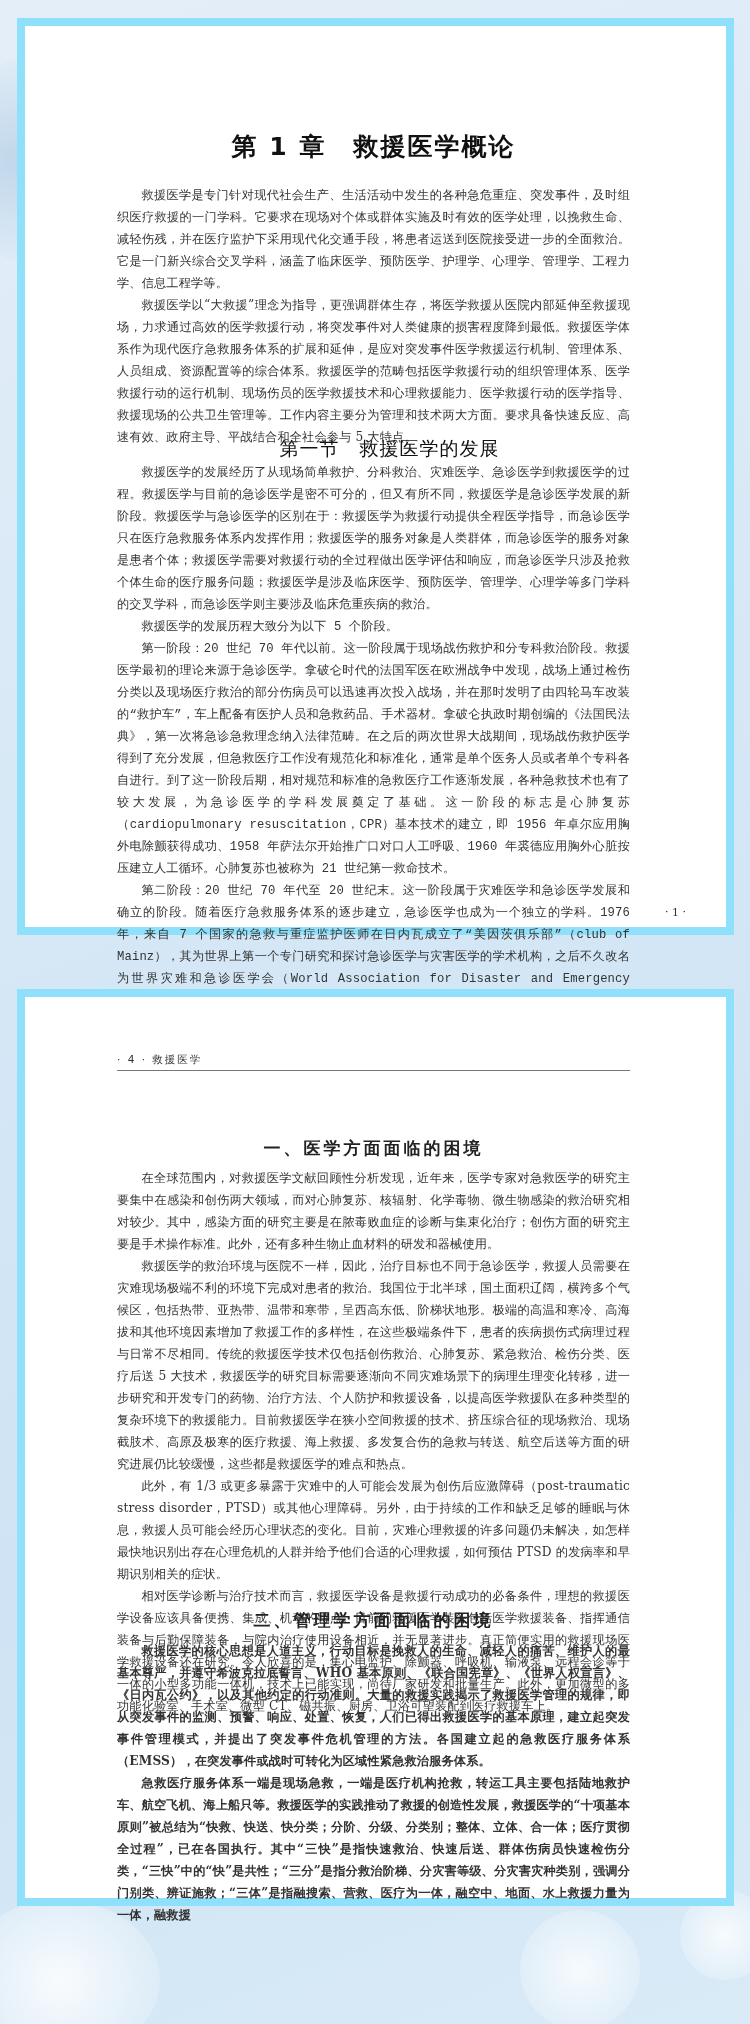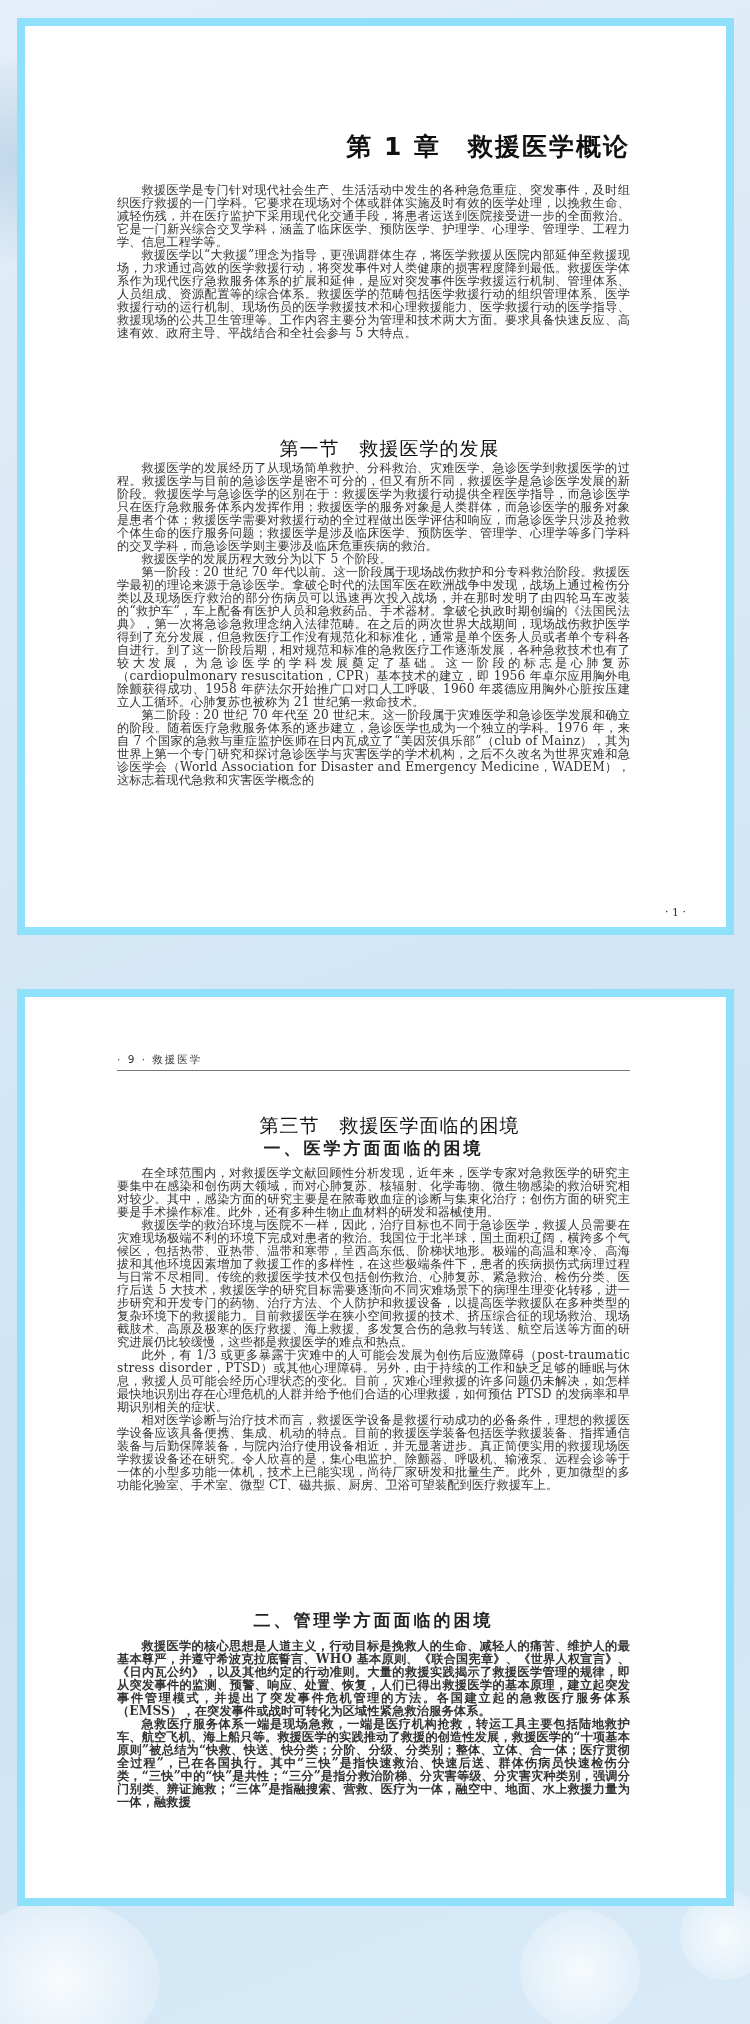--- a/index.html
+++ b/index.html
@@ -11,33 +11,33 @@
   .bg-deco { position: absolute; border-radius: 50%; pointer-events: none; }
   .frame {
     position: absolute; left: 17px; width: 701px;
     border: 8px solid #8fe1fb;
     background: #ffffff;
   }
   #page1 { top: 18px; height: 901px; }
   #page2 { top: 989px; height: 901px; }
   .content { position: absolute; left: 92px; width: 513px; }
   .chapter-title {
-    text-align: right; font-family: "DejaVu Sans", sans-serif; font-weight: bold;
+    text-align: center; font-family: "DejaVu Sans", sans-serif; font-weight: bold;
     font-size: 25px; color: #111; letter-spacing: 2px; margin: 0;
   }
   .section-title {
     text-align: center; font-family: "DejaVu Sans", sans-serif; font-weight: normal;
     font-size: 19px; color: #111; margin: 16px; letter-spacing: 1px;
   }
   .sub-title {
     text-align: center; font-family: Liberation Mono, monospace; font-weight: bold;
     font-size: 17px; color: #222; margin: 0; letter-spacing: 3px;
   }
   .para {
-    font-size: 12.2px; line-height: 13px; color: #333; margin: 0;
+    font-size: 12.2px; line-height: 22px; color: #333; margin: 0;
     text-indent: 2em; text-align: justify; letter-spacing: 0.15px;
   }
   .running-head {
     font-family: "DejaVu Sans", sans-serif; font-size: 10.5px; color: #333;
     border-bottom: 1px solid #777; padding-bottom: 3px; letter-spacing: 2px;
   }
   .page-num {
     position: absolute; right: 40px; font-size: 11px; color: #333;
     font-family: "DejaVu Serif", serif;
   }
@@ -53,34 +53,33 @@
 <div class="frame" id="page1">
   <h1 class="chapter-title content" style="top:104px;">第 1 章　救援医学概论</h1>
 
   <div class="content" style="top:158px;">
     <p class="para">救援医学是专门针对现代社会生产、生活活动中发生的各种急危重症、突发事件，及时组织医疗救援的一门学科。它要求在现场对个体或群体实施及时有效的医学处理，以挽救生命、减轻伤残，并在医疗监护下采用现代化交通手段，将患者运送到医院接受进一步的全面救治。它是一门新兴综合交叉学科，涵盖了临床医学、预防医学、护理学、心理学、管理学、工程力学、信息工程学等。</p>
     <p class="para">救援医学以“大救援”理念为指导，更强调群体生存，将医学救援从医院内部延伸至救援现场，力求通过高效的医学救援行动，将突发事件对人类健康的损害程度降到最低。救援医学体系作为现代医疗急救服务体系的扩展和延伸，是应对突发事件医学救援运行机制、管理体系、人员组成、资源配置等的综合体系。救援医学的范畴包括医学救援行动的组织管理体系、医学救援行动的运行机制、现场伤员的医学救援技术和心理救援能力、医学救援行动的医学指导、救援现场的公共卫生管理等。工作内容主要分为管理和技术两大方面。要求具备快速反应、高速有效、政府主导、平战结合和全社会参与 5 大特点。</p>
   </div>
 
   <h2 class="section-title content" style="top:394px;">第一节　救援医学的发展</h2>
 
-  <div class="content" style="top:436px;">
+  <div class="content" style="top:436px;font-family:Liberation Mono, monospace;">
     <p class="para">救援医学的发展经历了从现场简单救护、分科救治、灾难医学、急诊医学到救援医学的过程。救援医学与目前的急诊医学是密不可分的，但又有所不同，救援医学是急诊医学发展的新阶段。救援医学与急诊医学的区别在于：救援医学为救援行动提供全程医学指导，而急诊医学只在医疗急救服务体系内发挥作用；救援医学的服务对象是人类群体，而急诊医学的服务对象是患者个体；救援医学需要对救援行动的全过程做出医学评估和响应，而急诊医学只涉及抢救个体生命的医疗服务问题；救援医学是涉及临床医学、预防医学、管理学、心理学等多门学科的交叉学科，而急诊医学则主要涉及临床危重疾病的救治。</p>
     <p class="para">救援医学的发展历程大致分为以下 5 个阶段。</p>
     <p class="para">第一阶段：20 世纪 70 年代以前。这一阶段属于现场战伤救护和分专科救治阶段。救援医学最初的理论来源于急诊医学。拿破仑时代的法国军医在欧洲战争中发现，战场上通过检伤分类以及现场医疗救治的部分伤病员可以迅速再次投入战场，并在那时发明了由四轮马车改装的“救护车”，车上配备有医护人员和急救药品、手术器材。拿破仑执政时期创编的《法国民法典》，第一次将急诊急救理念纳入法律范畴。在之后的两次世界大战期间，现场战伤救护医学得到了充分发展，但急救医疗工作没有规范化和标准化，通常是单个医务人员或者单个专科各自进行。到了这一阶段后期，相对规范和标准的急救医疗工作逐渐发展，各种急救技术也有了较大发展，为急诊医学的学科发展奠定了基础。这一阶段的标志是心肺复苏（cardiopulmonary resuscitation，CPR）基本技术的建立，即 1956 年卓尔应用胸外电除颤获得成功、1958 年萨法尔开始推广口对口人工呼吸、1960 年裘德应用胸外心脏按压建立人工循环。心肺复苏也被称为 21 世纪第一救命技术。</p>
     <p class="para">第二阶段：20 世纪 70 年代至 20 世纪末。这一阶段属于灾难医学和急诊医学发展和确立的阶段。随着医疗急救服务体系的逐步建立，急诊医学也成为一个独立的学科。1976 年，来自 7 个国家的急救与重症监护医师在日内瓦成立了“美因茨俱乐部”（club of Mainz），其为世界上第一个专门研究和探讨急诊医学与灾害医学的学术机构，之后不久改名为世界灾难和急诊医学会（World Association for Disaster and Emergency Medicine，WADEM），这标志着现代急救和灾害医学概念的</p>
   </div>
 
   <div class="page-num" style="top:880px;">· 1 ·</div>
 </div>
 
 <div class="frame" id="page2">
-  <div class="running-head content" style="top:56px;">· 9 ·  救援医学</div>
+  <div class="running-head content" style="top:56px;">· 4 ·  救援医学</div>
 
-  <h2 class="section-title content" style="top:100px;">第三节　救援医学面临的困境</h2>
 
   <h3 class="sub-title content" style="top:140px;">一、医学方面面临的困境</h3>
 
   <div class="content" style="top:170px;">
     <p class="para">在全球范围内，对救援医学文献回顾性分析发现，近年来，医学专家对急救医学的研究主要集中在感染和创伤两大领域，而对心肺复苏、核辐射、化学毒物、微生物感染的救治研究相对较少。其中，感染方面的研究主要是在脓毒败血症的诊断与集束化治疗；创伤方面的研究主要是手术操作标准。此外，还有多种生物止血材料的研发和器械使用。</p>
     <p class="para">救援医学的救治环境与医院不一样，因此，治疗目标也不同于急诊医学，救援人员需要在灾难现场极端不利的环境下完成对患者的救治。我国位于北半球，国土面积辽阔，横跨多个气候区，包括热带、亚热带、温带和寒带，呈西高东低、阶梯状地形。极端的高温和寒冷、高海拔和其他环境因素增加了救援工作的多样性，在这些极端条件下，患者的疾病损伤式病理过程与日常不尽相同。传统的救援医学技术仅包括创伤救治、心肺复苏、紧急救治、检伤分类、医疗后送 5 大技术，救援医学的研究目标需要逐渐向不同灾难场景下的病理生理变化转移，进一步研究和开发专门的药物、治疗方法、个人防护和救援设备，以提高医学救援队在多种类型的复杂环境下的救援能力。目前救援医学在狭小空间救援的技术、挤压综合征的现场救治、现场截肢术、高原及极寒的医疗救援、海上救援、多发复合伤的急救与转送、航空后送等方面的研究进展仍比较缓慢，这些都是救援医学的难点和热点。</p>
     <p class="para">此外，有 1/3 或更多暴露于灾难中的人可能会发展为创伤后应激障碍（post-traumatic stress disorder，PTSD）或其他心理障碍。另外，由于持续的工作和缺乏足够的睡眠与休息，救援人员可能会经历心理状态的变化。目前，灾难心理救援的许多问题仍未解决，如怎样最快地识别出存在心理危机的人群并给予他们合适的心理救援，如何预估 PTSD 的发病率和早期识别相关的症状。</p>
     <p class="para">相对医学诊断与治疗技术而言，救援医学设备是救援行动成功的必备条件，理想的救援医学设备应该具备便携、集成、机动的特点。目前的救援医学装备包括医学救援装备、指挥通信装备与后勤保障装备，与院内治疗使用设备相近，并无显著进步。真正简便实用的救援现场医学救援设备还在研究。令人欣喜的是，集心电监护、除颤器、呼吸机、输液泵、远程会诊等于一体的小型多功能一体机，技术上已能实现，尚待厂家研发和批量生产。此外，更加微型的多功能化验室、手术室、微型 CT、磁共振、厨房、卫浴可望装配到医疗救援车上。</p>
   </div>
 

